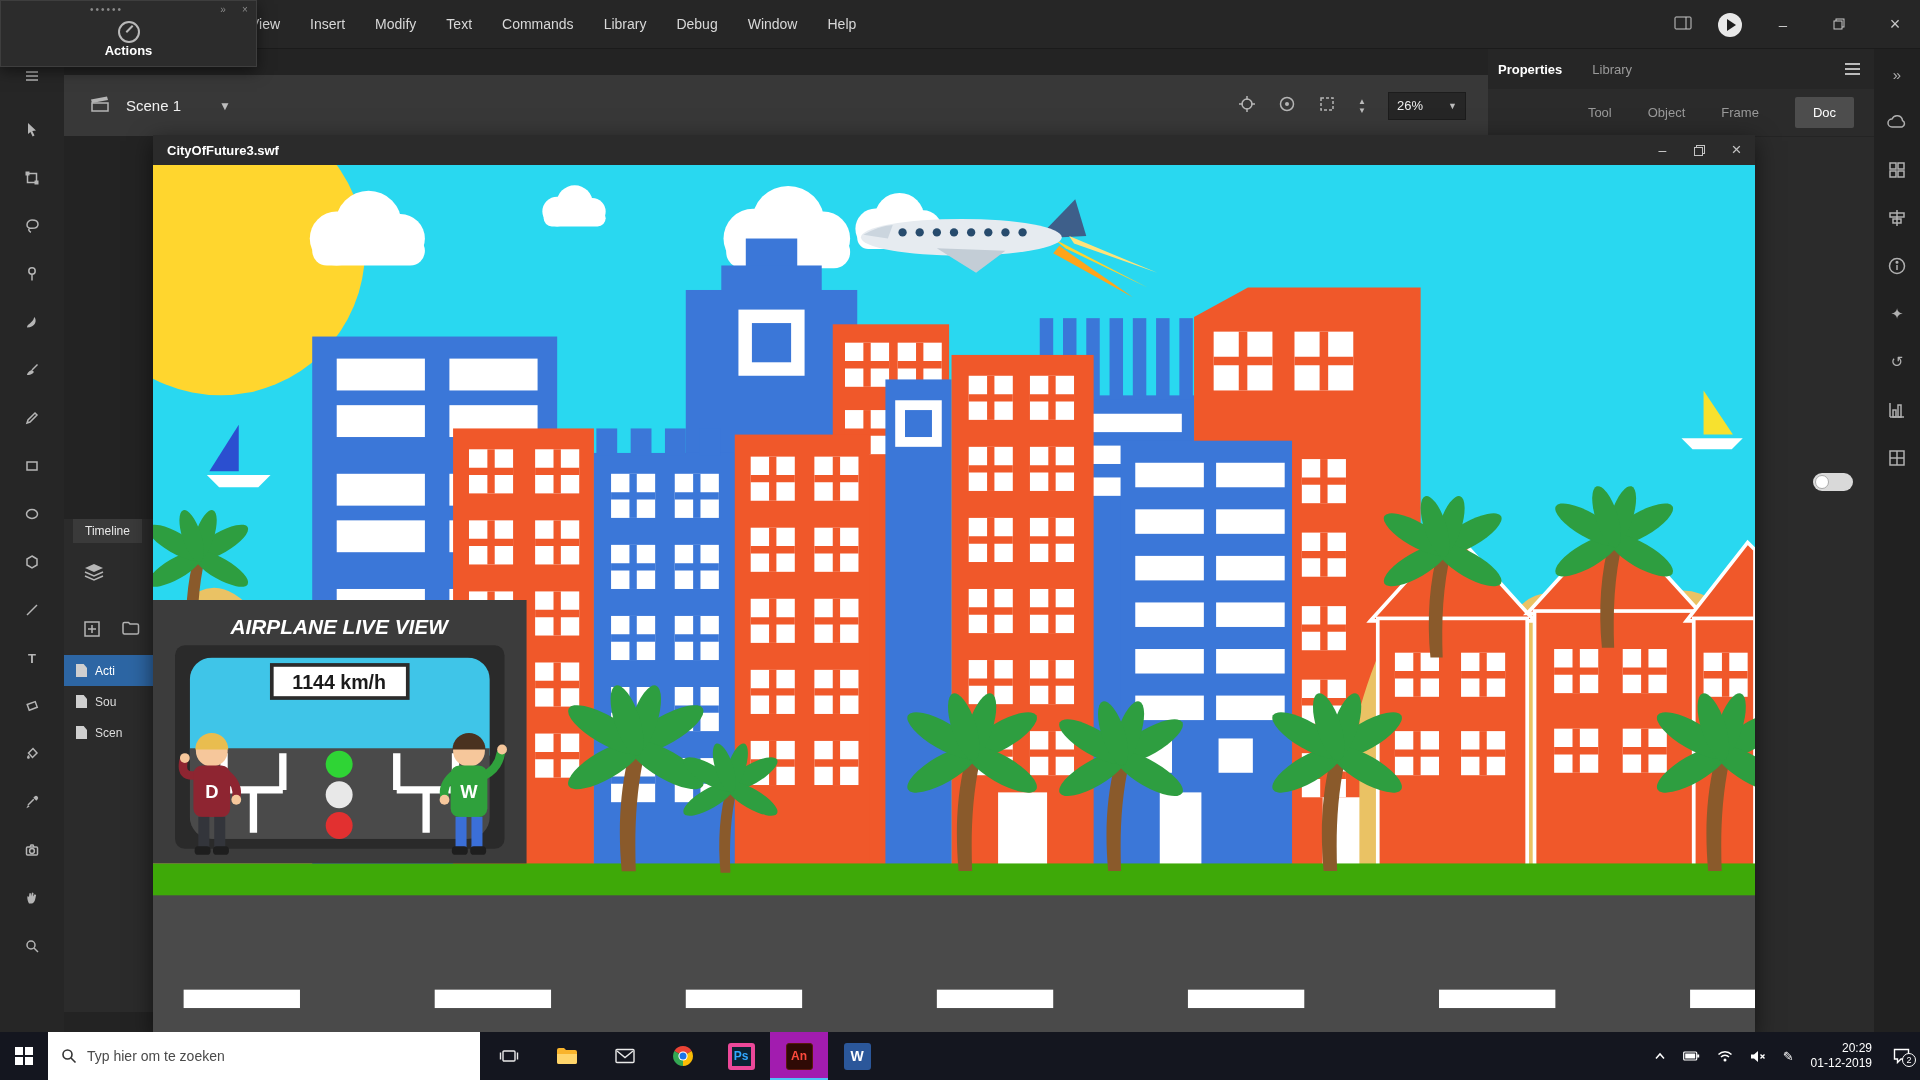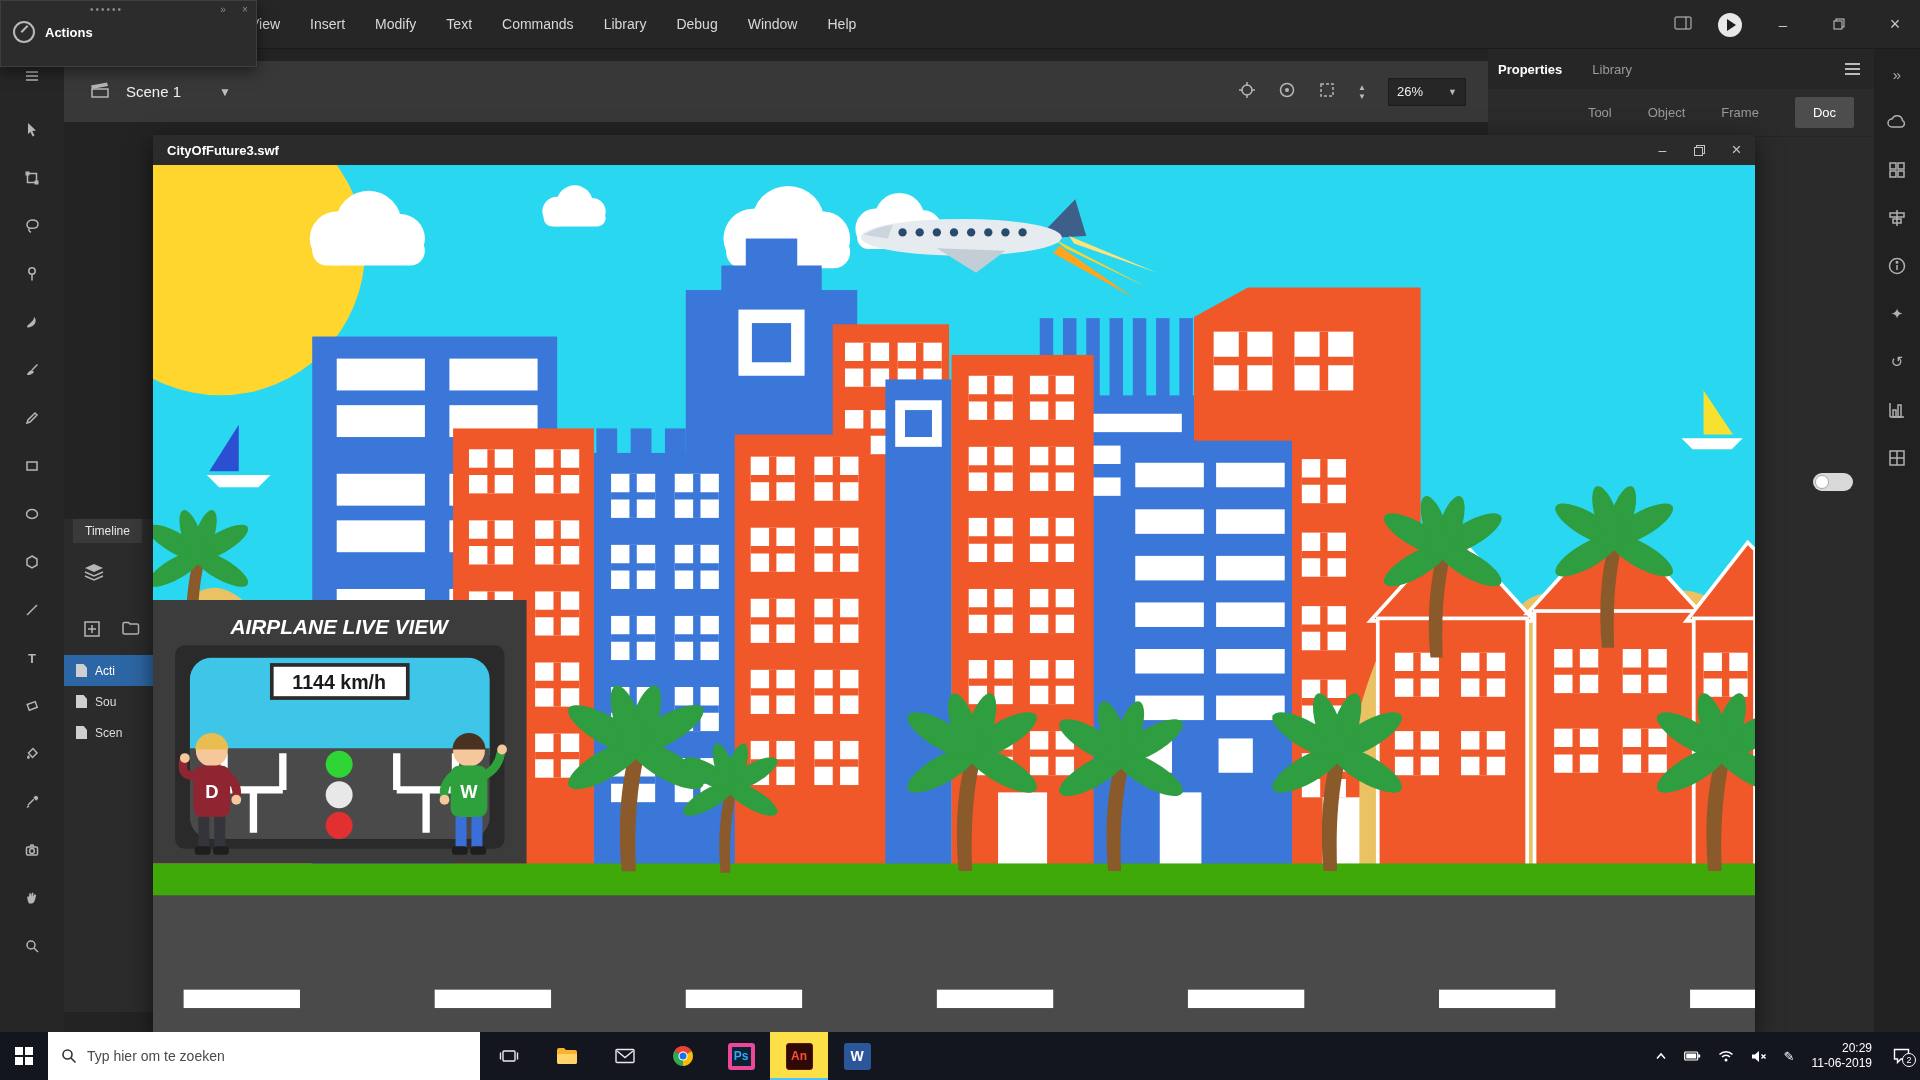--- a/index.html
+++ b/index.html
@@ -16,35 +16,35 @@
   .winbtn { width:30px; text-align:center; color:#c8c8c8; font-size:15px; }
   .playbtn { width:24px; height:24px; border-radius:50%; background:#e8e8e8; display:flex; align-items:center; justify-content:center; }
   .playbtn i { display:block; width:0; height:0; border-left:9px solid #1d1d1d; border-top:6px solid transparent; border-bottom:6px solid transparent; margin-left:3px;}
 
   
   .actions-float { position:absolute; left:0; top:0; width:257px; height:67px; background:#2c2c2c;
                    border:1px solid #3e3e3e; box-shadow:0 4px 14px rgba(0,0,0,.5); z-index:20; }
   .af-top { height:16px; display:flex; align-items:center; font-size:10px; color:#8a8a8a; }
   .af-dots { flex:1; text-align:center; letter-spacing:2px; }
   .af-top .af-btn { width:22px; text-align:center; }
-  .af-body { display:flex; align-items:center; gap:10px; padding:4px 12px; }
+  .af-body { display:flex; align-items:center; padding:4px 12px;flex-direction:column; }
   .af-icon { width:22px; height:22px; border:2px solid #b9b9b9; border-radius:50%; position:relative; }
   .af-icon:before { content:""; position:absolute; left:5px; top:5px; width:9px; height:2px; background:#b9b9b9; transform:rotate(-45deg); }
   .af-title { font-size:13px; font-weight:bold; color:#fff; }
 
   
   .left-toolbar { position:absolute; left:0; top:49px; width:64px; height:983px; background:#262626;
                   display:flex; flex-direction:column; align-items:center; padding-top:10px; z-index:4; }
   .tool { width:34px; height:34px; display:flex; align-items:center; justify-content:center; margin-bottom:14px; border-radius:4px; }
   .tool svg { stroke:#b5b5b5; fill:none; stroke-width:1.5; }
   .tool svg .f { fill:#b5b5b5; stroke:none; }
   .tb-menu { margin-bottom:20px; }
 
   
-  .scene-bar { position:absolute; left:64px; top:61px; width:1424px; height:61px; background:#383838;
+  .scene-bar { position:absolute; left:64px; top:75px; width:1424px; height:61px; background:#383838;
                display:flex; align-items:center; z-index:3; }
   .sb-icon { margin-left:26px; }
   .sb-label { margin-left:16px; font-size:15px; color:#f0f0f0; }
   .sb-chev { margin-left:38px; color:#bdbdbd; font-size:12px; }
   .sb-right { margin-left:auto; display:flex; align-items:center; gap:22px; padding-right:22px; }
   .zoom-box { width:78px; height:28px; background:#262626; border:1px solid #1c1c1c; display:flex; align-items:center;
               justify-content:space-between; padding:0 8px; font-size:13px; color:#eee; }
   .stepper { display:flex; flex-direction:column; gap:2px; font-size:8px; color:#bbb; line-height:7px; }
 
   
@@ -86,21 +86,21 @@
   .swf-stage svg { display:block; }
 
   
   .taskbar { position:absolute; left:0; top:1032px; width:1920px; height:48px; background:#14161f;
              display:flex; align-items:stretch; z-index:30; }
   .tb-start { width:48px; display:flex; align-items:center; justify-content:center; }
   .tb-search { width:432px; background:#fff; display:flex; align-items:center; gap:10px; padding-left:13px; }
   .tb-search input { border:none; outline:none; font-size:14px; width:370px; color:#333; font-family:"Liberation Sans",sans-serif; background:transparent;}
   .tb-search input::placeholder { color:#4a4a4a; opacity:1; }
   .tb-app { width:58px; display:flex; align-items:center; justify-content:center; }
-  .tb-app.active { background:#fde047; box-shadow:inset 0 -2px 0 #4fc3f7; }
+  .tb-app.active { background:#a21caf; box-shadow:inset 0 -2px 0 #4fc3f7; }
   .tile { width:27px; height:27px; border-radius:3px; display:flex; align-items:center; justify-content:center; font-weight:bold; font-size:12px; }
   .tile-ps { background:#0c2233; color:#31a8ff; border:4px solid #ec4899; }
   .tile-an { background:#2f0a05; color:#ff4a3d; border:1px solid #5c170d; }
   .tile-w  { background:#2b579a; color:#fff; font-size:14px; }
   .tb-tray { margin-left:auto; display:flex; align-items:center; gap:17px; padding-right:10px; }
   .tray-ic { color:#fff; font-size:13px; display:flex; align-items:center; }
   .tb-clock { text-align:right; font-size:12px; color:#fff; line-height:15px; }
   .tb-notif { position:relative; margin-left:4px; }
   .tb-badge { position:absolute; right:-6px; bottom:-3px; width:14px; height:14px; border-radius:50%;
               background:#14161f; border:1px solid #fff; color:#fff; font-size:9px; display:flex; align-items:center; justify-content:center; }
@@ -833,21 +833,21 @@
       </span>
       <span class="tray-ic">
         <svg width="16" height="13" viewBox="0 0 16 13">
             <path d="M1,4.5 h3 l4,-3.5 v11 l-4,-3.5 h-3 Z" fill="#fff"></path>
             <path d="M10.5,4.5 L14.5,8.5 M14.5,4.5 L10.5,8.5" stroke="#fff" stroke-width="1.4"></path>
           </svg>
       </span>
       <span class="tray-ic">✎</span>
       <div class="tb-clock">
         <div>20:29</div>
-        <div>11-06-2019</div>
+        <div>01-12-2019</div>
       </div>
       <span class="tray-ic tb-notif">
         <svg width="17" height="16" viewBox="0 0 17 16">
             <path d="M1.5,1.5 h14 v9.5 h-7.5 l-3.5,3.5 v-3.5 h-3 Z" stroke="#fff" fill="none" stroke-width="1.4"></path>
           </svg>
         <span class="tb-badge">2</span>
       </span>
     </div>
   </div>
 

